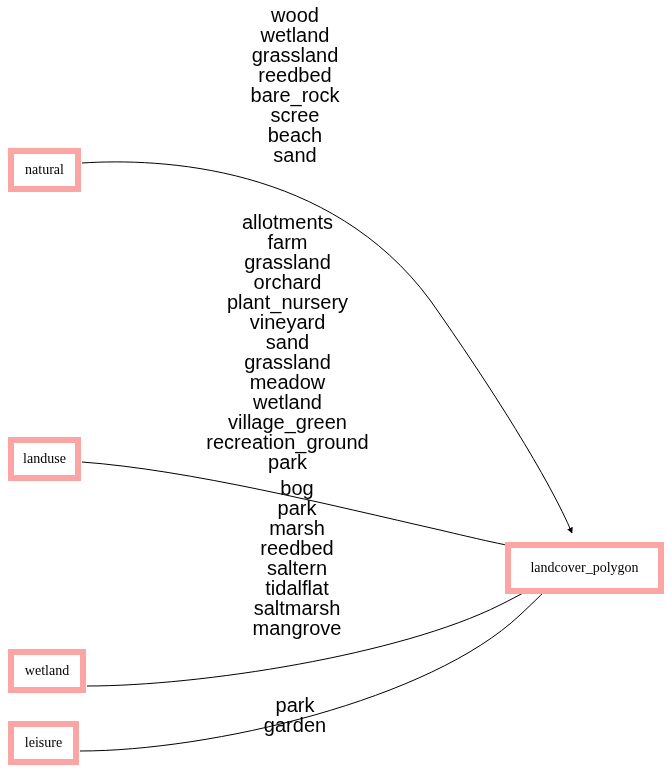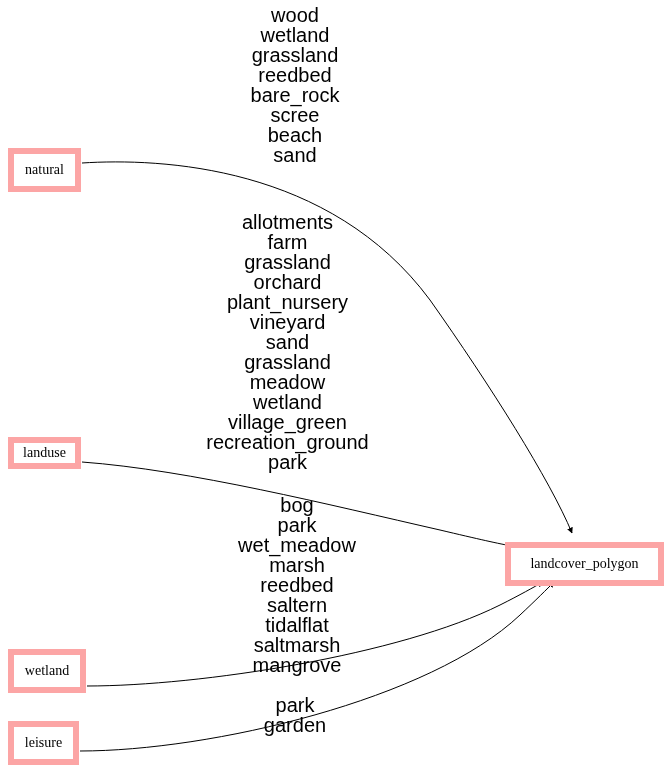--- a/index.html
+++ b/index.html
@@ -65,30 +65,30 @@
         <path d="M 82,462 C 190,470 330,505 440,530 C 478,539 500,544 512,546" fill="none" stroke="#000000" stroke-width="1" marker-end="url(#arrow)"></path>
         <path d="M 87,686 C 200,686 400,655 500,605 C 520,595 534,587 543,582" fill="none" stroke="#000000" stroke-width="1" marker-end="url(#arrow)"></path>
         <path d="M 80,751 C 210,751 430,700 520,615 C 536,600 547,589 554,582" fill="none" stroke="#000000" stroke-width="1" marker-end="url(#arrow)"></path>
       </g>
   </svg>
 
   <div id="nodes-layer">
       <div class="node" style="left: 8px; top: 148px; width: 73px; height: 44px;">
         <span>natural</span>
       </div>
-      <div class="node" style="left: 8px; top: 437px; width: 73px; height: 32px;">
+      <div class="node" style="left: 8px; top: 437px; width: 73px; height: 44px;">
         <span>landuse</span>
       </div>
       <div class="node" style="left: 8px; top: 649px; width: 78px; height: 44px;">
         <span>wetland</span>
       </div>
       <div class="node" style="left: 8px; top: 721px; width: 71px; height: 44px;">
         <span>leisure</span>
       </div>
-      <div class="node" style="left: 505px; top: 542px; width: 159px; height: 44px;">
+      <div class="node" style="left: 505px; top: 542px; width: 159px; height: 52px;">
         <span>landcover_polygon</span>
       </div>
     </div>
   <div id="labels-layer">
       <div class="labelgroup" style="left: 230px; top: 5px; width: 130px;">
         <div>wood</div>
         <div>wetland</div>
         <div>grassland</div>
         <div>reedbed</div>
         <div>bare_rock</div>
@@ -104,24 +104,23 @@
         <div>plant_nursery</div>
         <div>vineyard</div>
         <div>sand</div>
         <div>grassland</div>
         <div>meadow</div>
         <div>wetland</div>
         <div>village_green</div>
         <div>recreation_ground</div>
         <div>park</div>
       </div>
-      <div class="labelgroup" style="left: 222px; top: 495px; width: 150px;">
+      <div class="labelgroup" style="left: 222px; top: 478px; width: 150px;">
         <div>bog</div>
         <div>park</div>
-        <div>wet_meadow</div>
         <div>marsh</div>
         <div>reedbed</div>
         <div>saltern</div>
         <div>tidalflat</div>
         <div>saltmarsh</div>
         <div>mangrove</div>
       </div>
       <div class="labelgroup" style="left: 240px; top: 695px; width: 110px;">
         <div>park</div>
         <div>garden</div>

